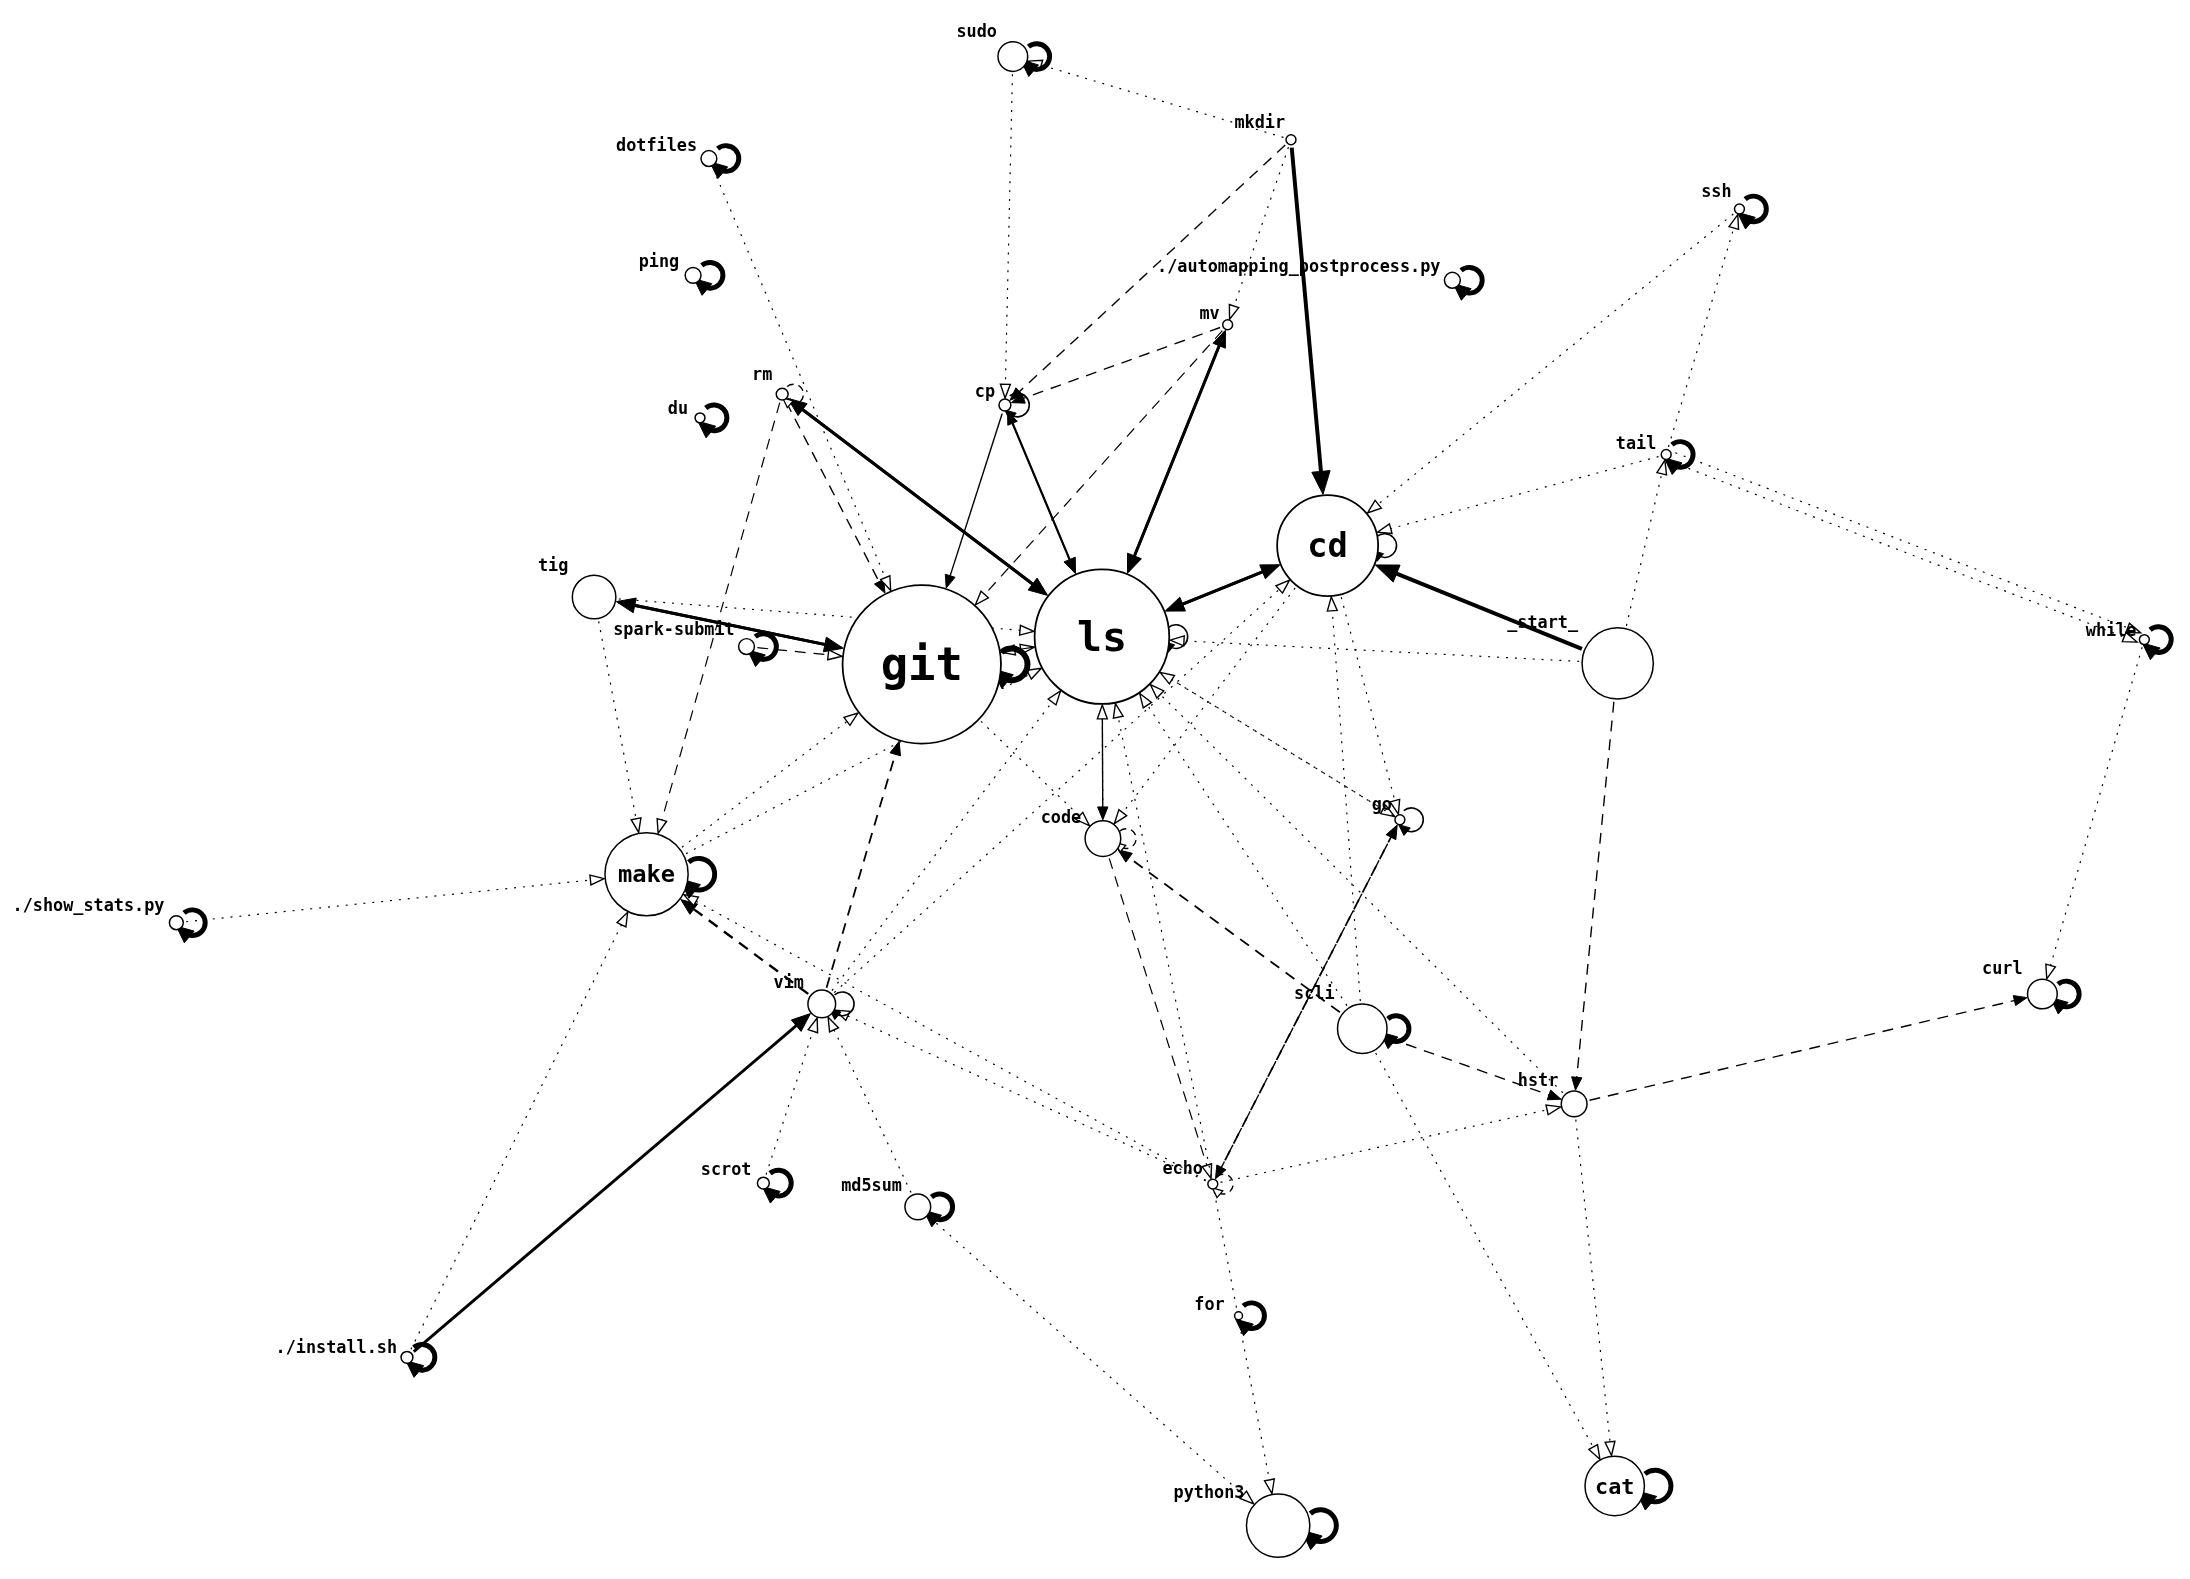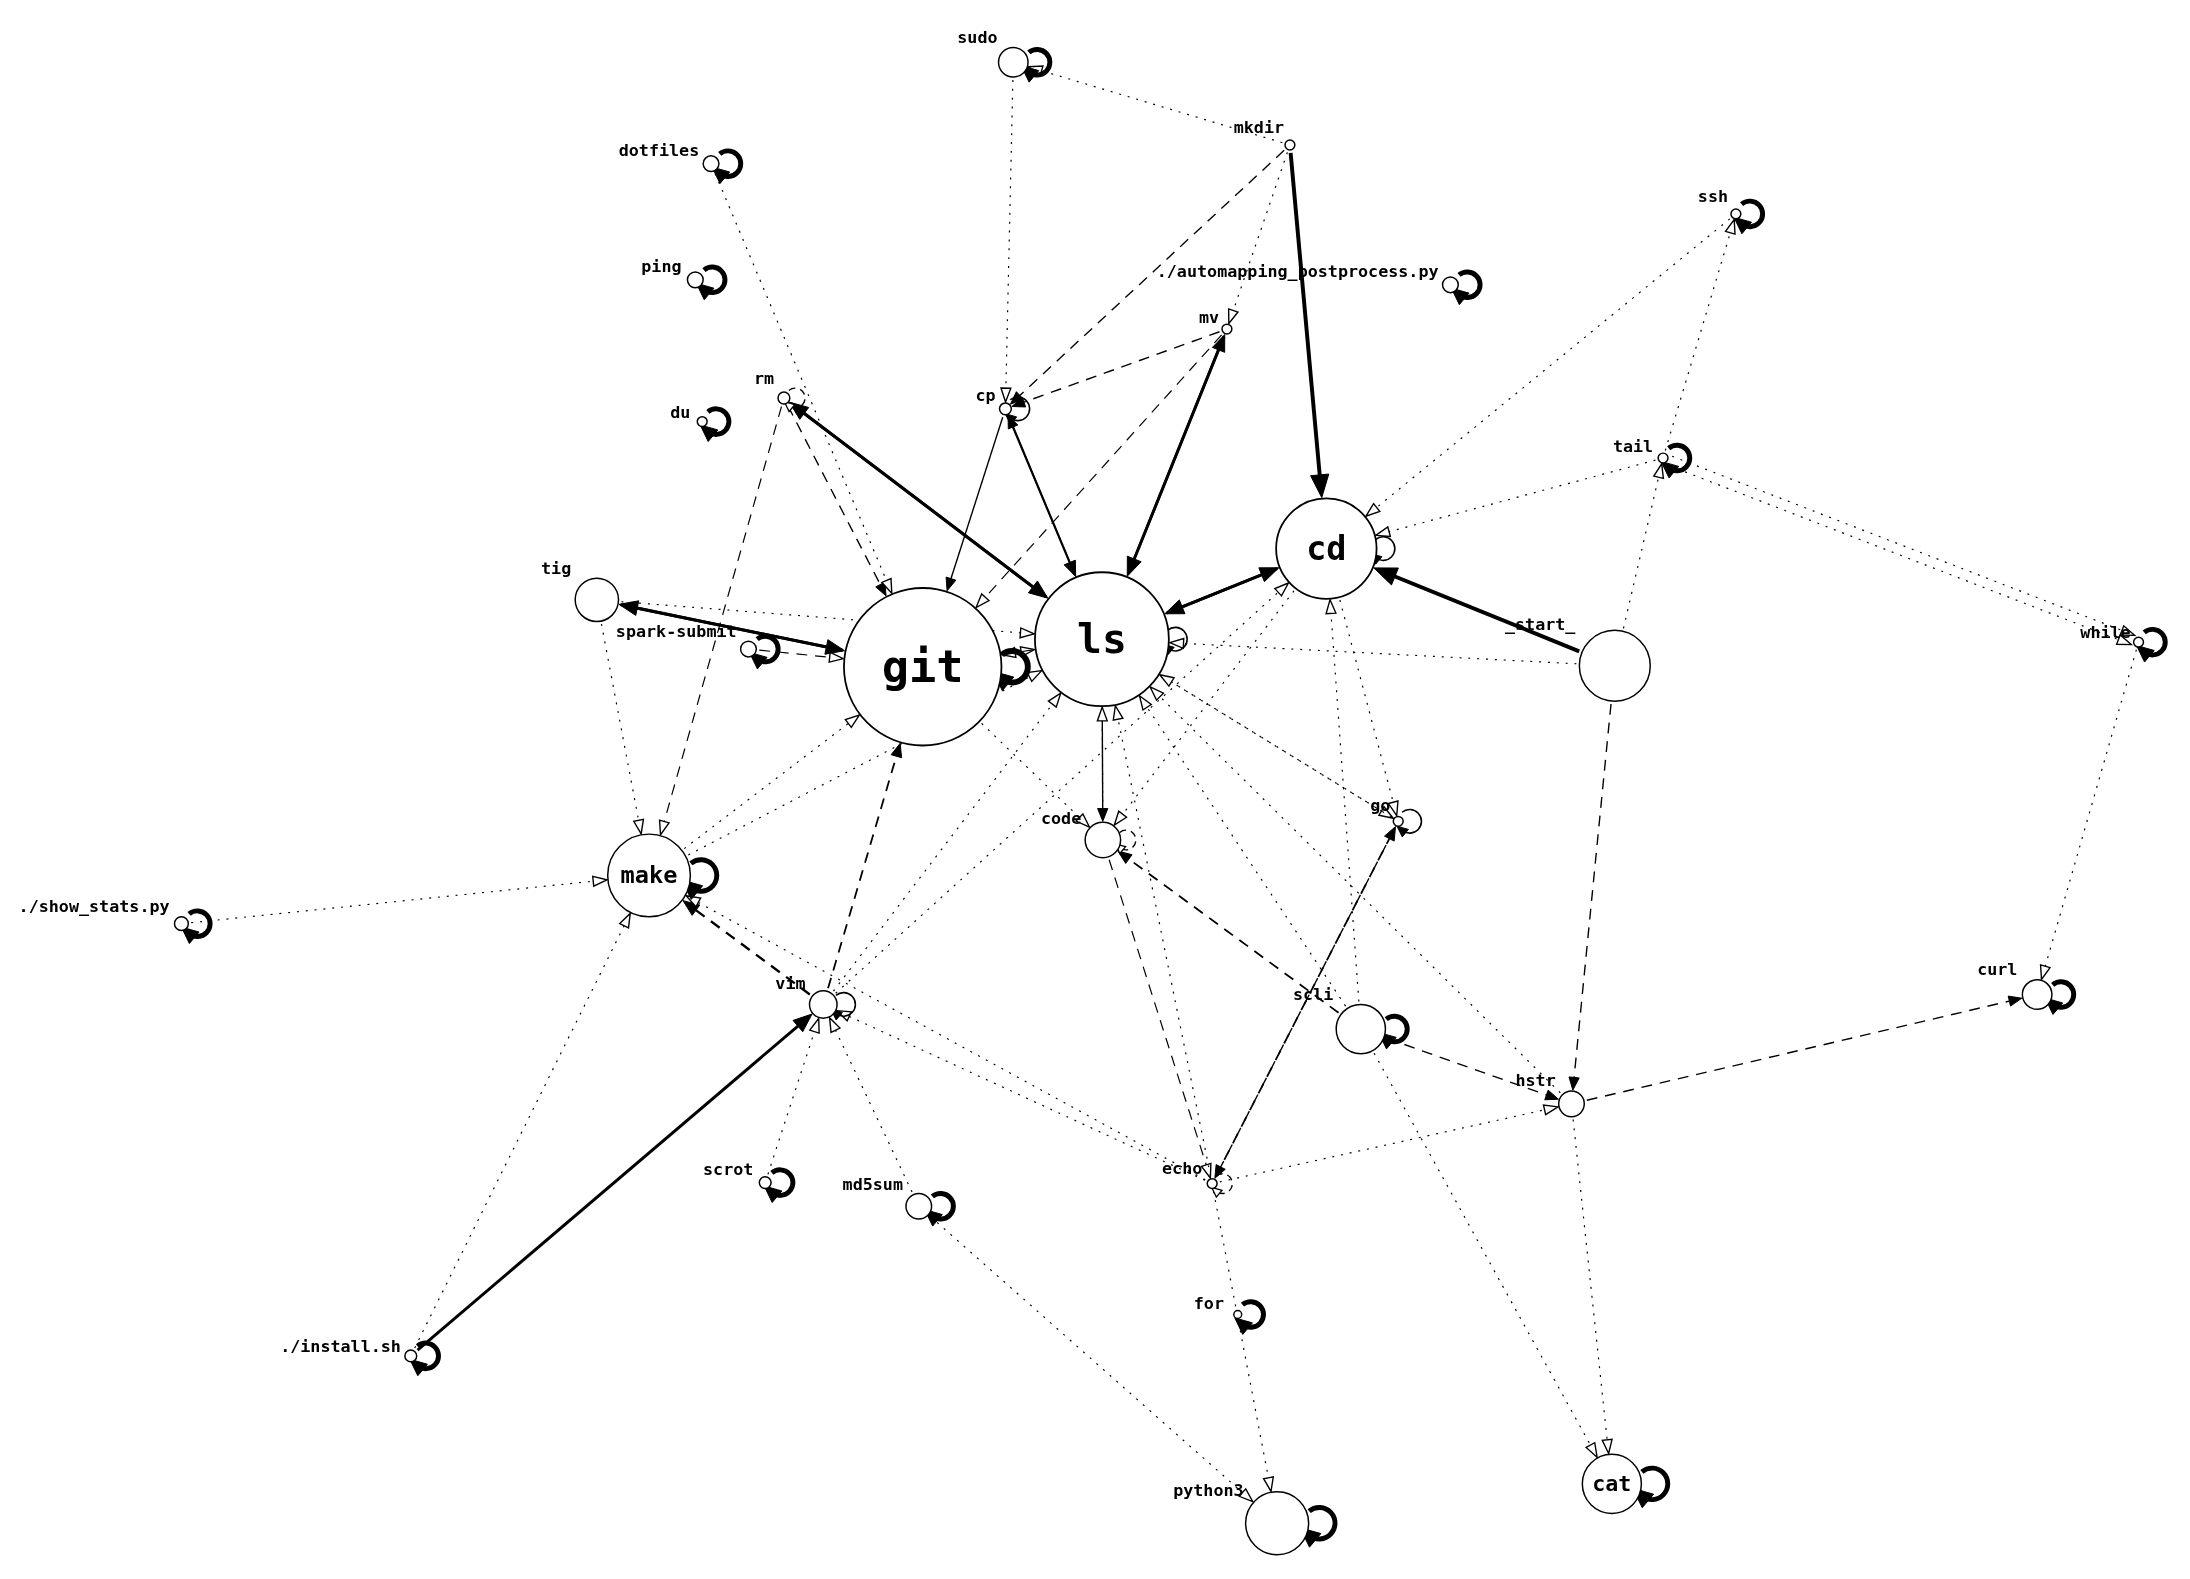--- a/index.html
+++ b/index.html
@@ -1,17 +1,17 @@
 <!DOCTYPE html>
 <html><head>
 <meta charset="utf-8">
 <style>
   html,body{margin:0;padding:0;background:#ffffff;}
   main{width:100%;}
-  figure{margin:17px;}
+  figure{margin:11px;}
   svg{display:block;width:100%;height:auto;background:#ffffff;}
   .node-circle{fill:#ffffff;stroke:#000000;}
   .edge{fill:none;stroke:#000000;}
   .loop{fill:none;stroke:#000000;}
   text{font-family:"DejaVu Sans Mono","Liberation Mono",monospace;font-weight:700;fill:#000000;}
 </style>
 </head>
 <body>
 
 <main>

